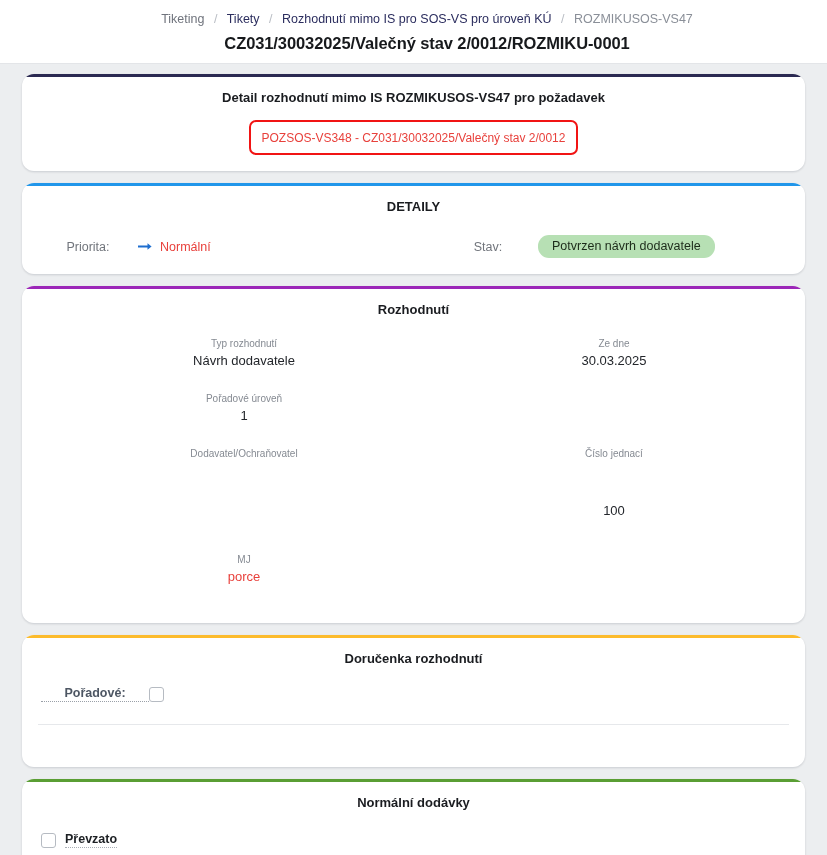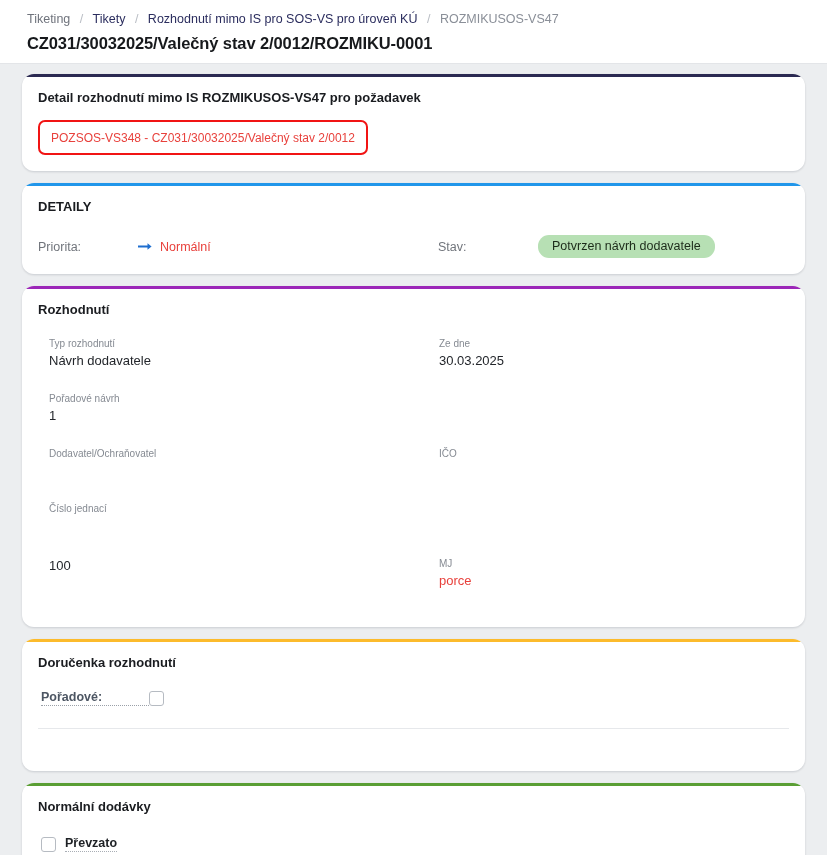--- a/index.html
+++ b/index.html
@@ -3,21 +3,21 @@
 <meta charset="utf-8">
 <style>
   * { box-sizing: border-box; }
   html, body {
     margin: 0; padding: 0;
     width: 827px; height: 855px;
     background: #eceef0;
     font-family: "Liberation Sans", sans-serif;
     -webkit-font-smoothing: antialiased;
   }
-  .page { width: 827px; height: 855px; overflow: hidden; position: relative; }
+  .page { width: 827px; height: 855px; overflow: hidden; position: relative; text-align: center; }
 
   
   .header {
     background: #ffffff;
     padding: 11px 0 10px 27px;
     border-bottom: 1px solid #e3e5e8;
   }
   .breadcrumb {
     font-size: 12.5px;
     color: #6b7280;
@@ -245,34 +245,30 @@
           <div class="fld">
             <div class="lbl">Typ rozhodnutí</div>
             <div class="val">Návrh dodavatele</div>
           </div>
           <div class="fld">
             <div class="lbl">Ze dne</div>
             <div class="val">30.03.2025</div>
           </div>
 
           <div class="fld">
-            <div class="lbl">Pořadové návrh</div>
+            <div class="lbl">Pořadové úroveň</div>
             <div class="val">1</div>
           </div>
           <div class="fld">
             <div class="lbl"></div>
             <div class="val empty"></div>
           </div>
 
           <div class="fld">
             <div class="lbl">Dodavatel/Ochraňovatel</div>
-            <div class="val empty"></div>
-          </div>
-          <div class="fld">
-            <div class="lbl">IČO</div>
             <div class="val empty"></div>
           </div>
 
           <div class="fld">
             <div class="lbl">Číslo jednací</div>
             <div class="val empty"></div>
           </div>
           <div class="fld">
             <div class="lbl"></div>
             <div class="val empty"></div>

